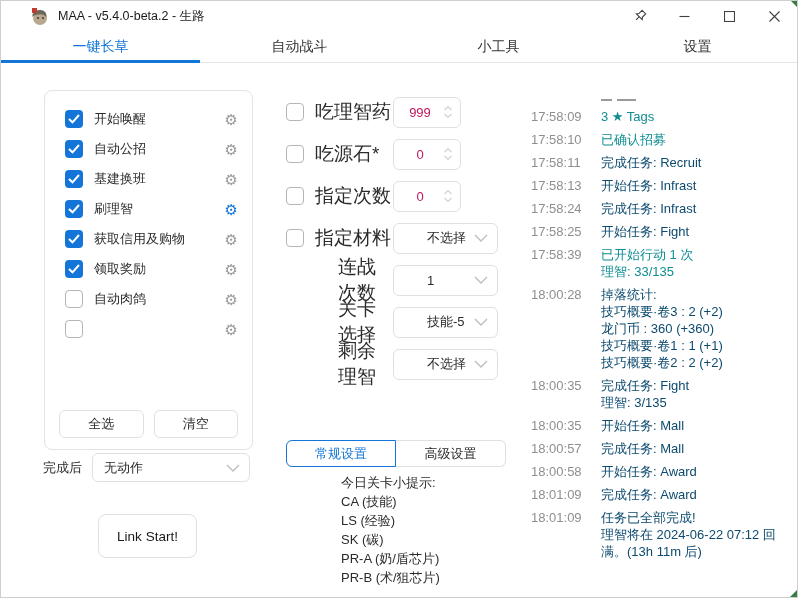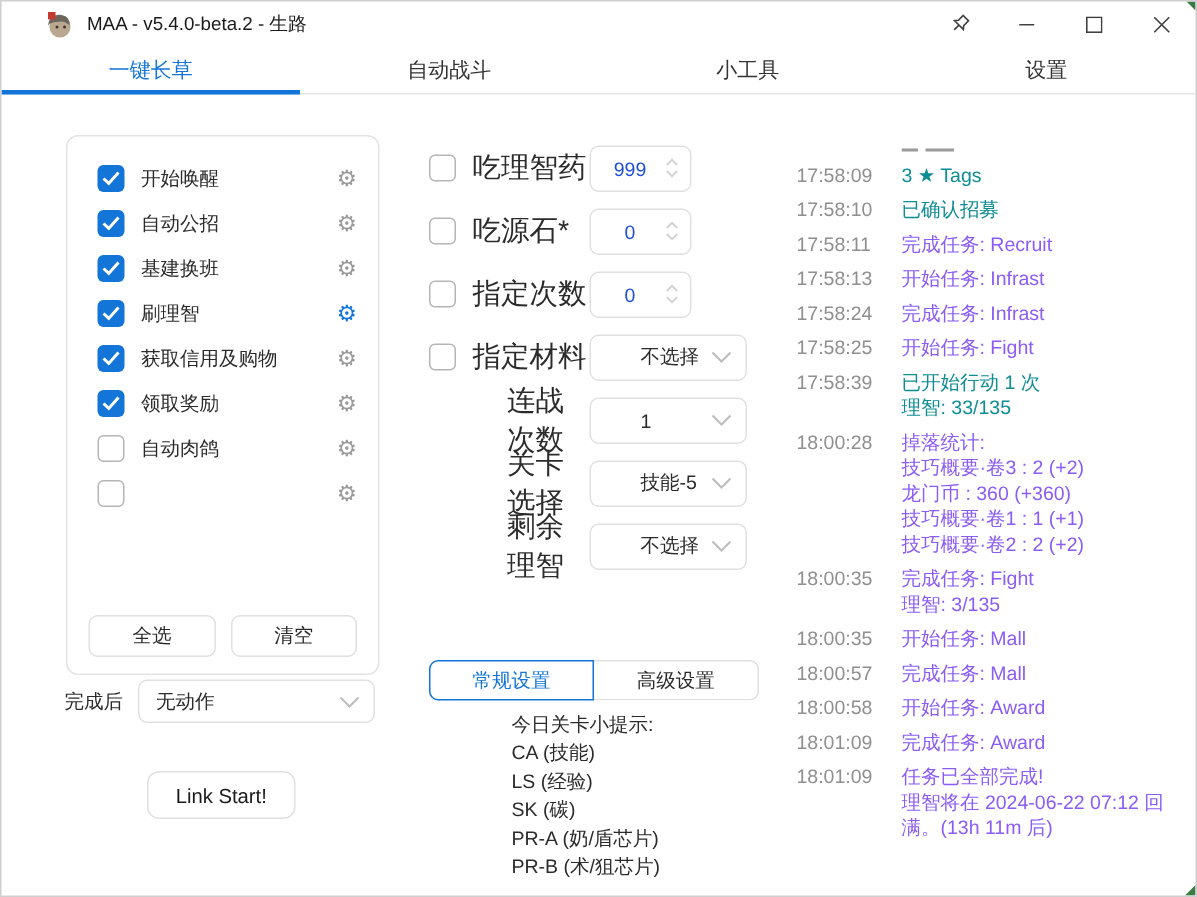--- a/index.html
+++ b/index.html
@@ -34,43 +34,43 @@
   .task-label { margin-left:11px; font-size:13px; color:#2b2b2b; }
   .gear { margin-left:auto; margin-right:4px; font-size:15px; line-height:1; color:#9a9a9a; cursor:pointer; }
   .gear.accent { color:var(--accent); }
   .panel-buttons { position:absolute; left:14px; right:14px; bottom:11px; display:flex; gap:10px; }
   .btn { border:1px solid #e0e0e0; border-radius:6px; background:#fff; font-size:13px; color:#2b2b2b; height:28px; flex:1; display:flex; align-items:center; justify-content:center; cursor:pointer; }
   
   .after-row { position:absolute; left:42px; top:452px; display:flex; align-items:center; }
   .after-label { font-size:13px; color:#2b2b2b; margin-right:10px; }
   .select-box { border:1px solid #e0e0e0; border-radius:6px; height:29px; display:flex; align-items:center; justify-content:space-between; padding:0 9px 0 11px; font-size:13px; color:#2b2b2b; background:#fff; cursor:pointer; }
   .after-row .select-box { width:158px; }
-  .link-btn { position:absolute; left:97px; top:513px; width:99px; height:32px; border:1px solid #e0e0e0; border-radius:8px; background:#fff; font-size:13.5px; color:#1a1a1a; display:flex; align-items:center; justify-content:center; cursor:pointer; }
+  .link-btn { position:absolute; left:97px; top:513px; width:99px; height:44px; border:1px solid #e0e0e0; border-radius:8px; background:#fff; font-size:13.5px; color:#1a1a1a; display:flex; align-items:center; justify-content:center; cursor:pointer; }
   
   .fight-col { position:absolute; left:285px; top:90px; width:212px; }
   .fight-row { height:42px; display:flex; align-items:center; }
   .fight-row .cb { margin-right:11px; }
   .fight-row.no-check .fight-label { margin-left:52px; }
   .fight-label { font-size:19px; color:#2b2b2b; }
   .fight-control { margin-left:auto; }
   .num-box { width:68px; height:31px; border:1px solid #e0e0e0; border-radius:6px; display:flex; align-items:center; padding:0 6px 0 4px; margin-right:37px; background:#fff; }
-  .num-box .num-val { flex:1; text-align:center; font-size:13px; color:#1d4ed8; }
+  .num-box .num-val { flex:1; text-align:center; font-size:13px; color:#be185d; }
   .dd-box { width:105px; height:31px;padding-left:33px; }
   .settings-tabs { position:absolute; left:285px; top:439px; display:flex; }
   .stab { width:110px; height:27px; display:flex; align-items:center; justify-content:center; font-size:13px; border:1px solid #e0e0e0; background:#fff; color:#2b2b2b; cursor:pointer; }
   .stab:first-child { border-radius:6px 0 0 6px; }
   .stab:last-child { border-radius:0 6px 6px 0; border-left:none; }
   .stab.active { border:1px solid var(--accent); color:var(--accent); }
   .tips { position:absolute; left:340px; top:472px; font-size:13px; line-height:19px; color:#2b2b2b; }
   
   .log { position:absolute; left:530px; top:62px; width:262px; bottom:1px; overflow:hidden; }
   .log-list { position:absolute; bottom:36px; left:0; display:flex; flex-direction:column; gap:6px; }
   .log-entry { display:flex; font-size:13px; line-height:17px; }
   .log-time { width:54px; flex:none; color:#8f8f8f; }
-  .log-lines { margin-left:16px; width:190px; color:#8b5cf6; }
+  .log-lines { margin-left:16px; width:190px; color:#0c4a6e; }
   .log-entry.accent .log-lines { color:var(--teal); }
   .clipped-entry { height:4px; overflow:hidden; margin-left:70px; }
   .dash { display:inline-block; height:2px; background:#9a9a9a; margin-right:5px; vertical-align:top; margin-top:1px; }
   .dash.d1 { width:11px; } .dash.d2 { width:19px; }
   
   .corner-tr { position:absolute; right:0; top:0; width:0; height:0; border-top:6px solid #3a7d44; border-left:6px solid transparent; }
   .corner-br { position:absolute; right:0; bottom:0; width:0; height:0; border-bottom:7px solid #3a7d44; border-left:7px solid transparent; }
 </style>
 </head>
 <body>

